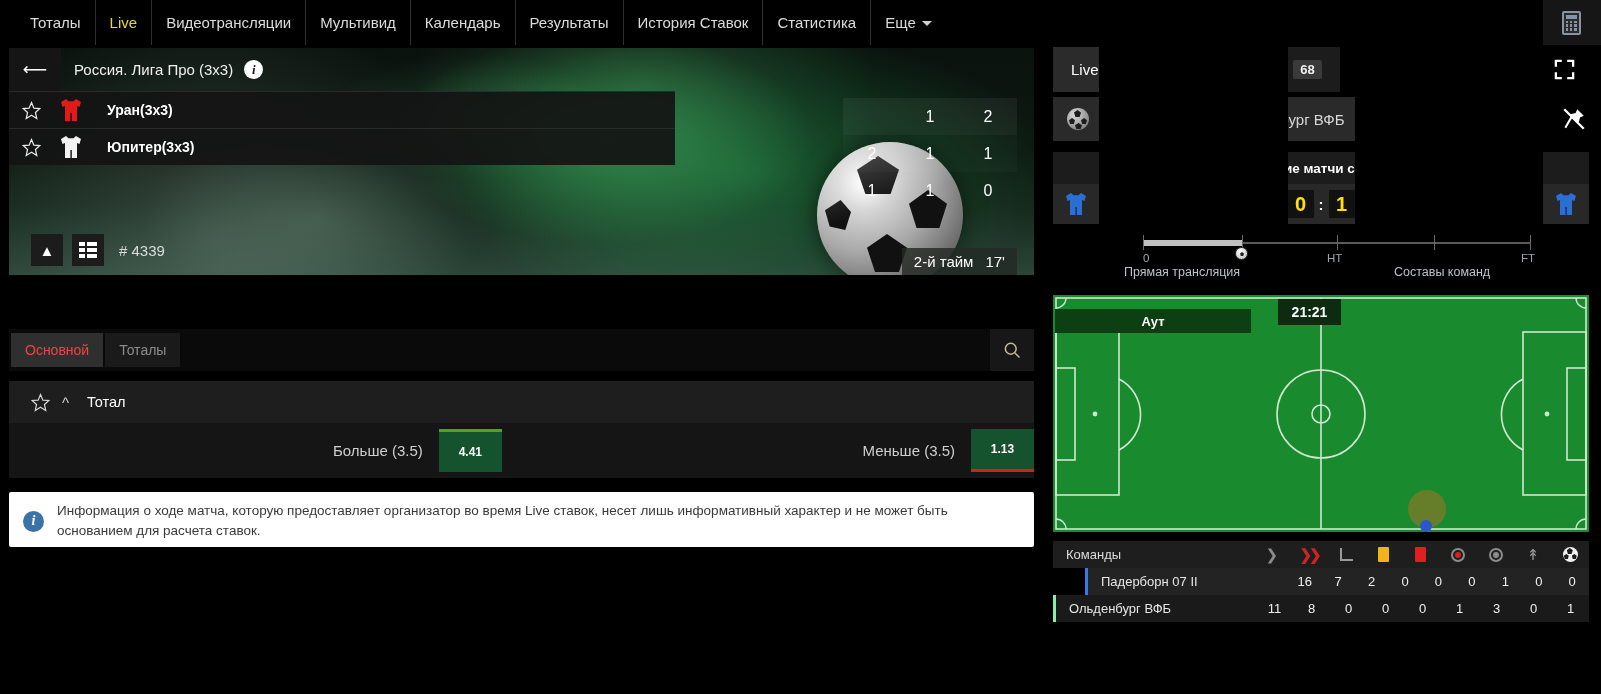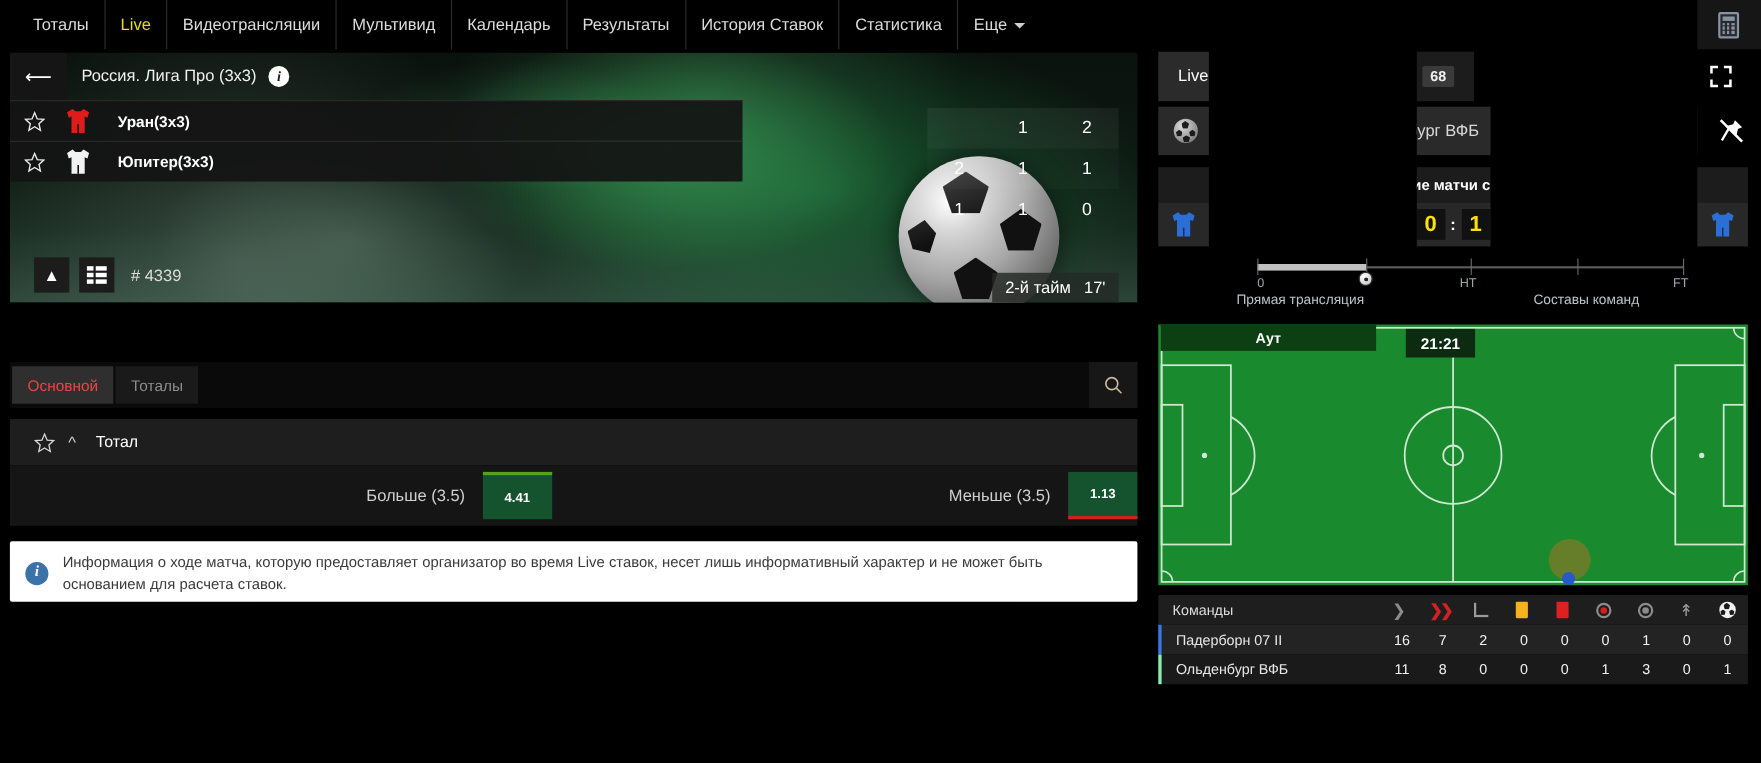--- a/index.html
+++ b/index.html
@@ -343,21 +343,21 @@
   .tl-sub { position: absolute; top: 35px; font-size: 12.5px; color: #b8c4c8; }
 
   .pitch {
     position: absolute; left: 13px; top: 250px;
     width: 536px; height: 237px;
     background: #1a8a2e;
     overflow: hidden;
   }
   .pitch svg { position: absolute; inset: 0; }
   .pitch-badge {
-    position: absolute; top: 0; left: 2px;
+    position: absolute; top: 14px; left: 2px;
     width: 196px; height: 24px;
     background: #0c3f12;
     display: flex; align-items: center; justify-content: center;
     font-size: 13px; font-weight: bold; color: #fff;
   }
   .pitch-timer {
     position: absolute; top: 4px; left: 225px;
     width: 63px; height: 26px;
     background: #0c2b10;
     display: flex; align-items: center; justify-content: center;
@@ -370,21 +370,21 @@
   }
   .pitch-dot::after {
     content:""; position:absolute; left:12px; top:30px;
     width: 12px; height: 12px; border-radius: 50%; background: #2c57c8;
   }
 
   
   .stats { position: absolute; left: 13px; top: 496px; width: 536px; }
   .st-row { display: flex; align-items: center; height: 27px; }
   .st-row.head { background: #1e1e1e; }
-  .st-row.d1 { background: #232323; border-left: 3px solid #3b78e7; }
+  .st-row.d1 { background: #232323; border-left: 3px solid #3b78e7; margin-left: 32px; }
   .st-row.d2 { background: #1a1a1a; border-left: 3px solid #86efac; }
   .st-team { width: 200px; padding-left: 13px; font-size: 13px; color: #e6e6e6; }
   .st-row.head .st-team { font-size: 13px; color: #dcdcdc; }
   .st-cell {
     flex: 1; text-align: center; font-size: 13px; color: #f0f0f0;
     display: flex; align-items: center; justify-content: center;
   }
   .ic-chev { color: #8c8c8c; font-size: 15px; }
   .ic-chev2 { color: #cf2222; font-size: 15px; letter-spacing: -3px; font-weight: bold; }
   .ic-corner { width: 13px; height: 13px; border-left: 2px solid #9a9a9a; border-bottom: 2px solid #9a9a9a; }

